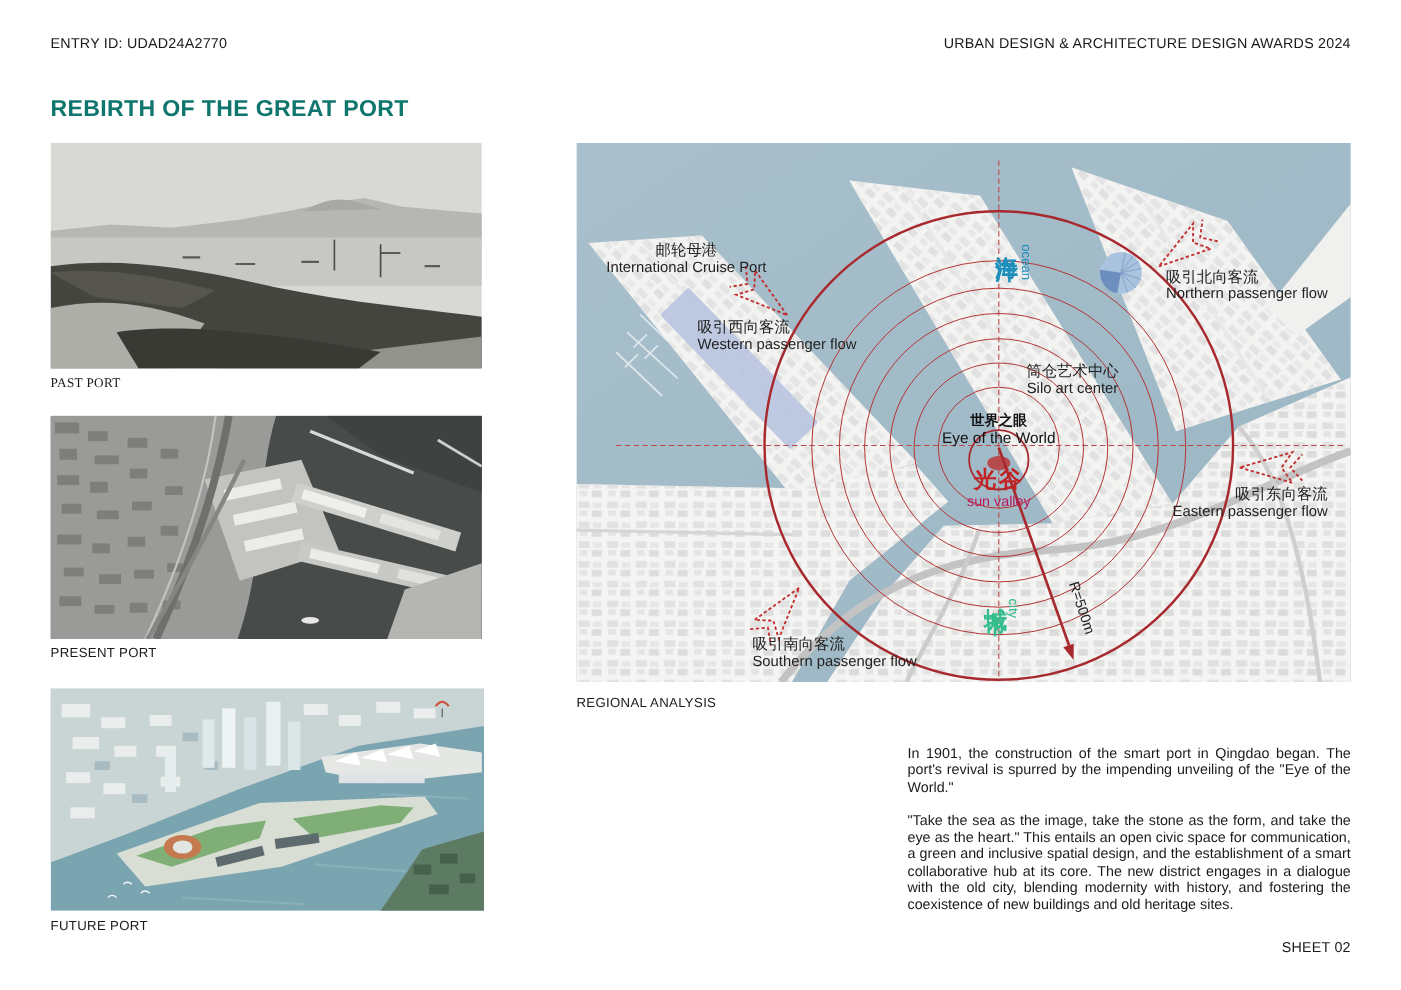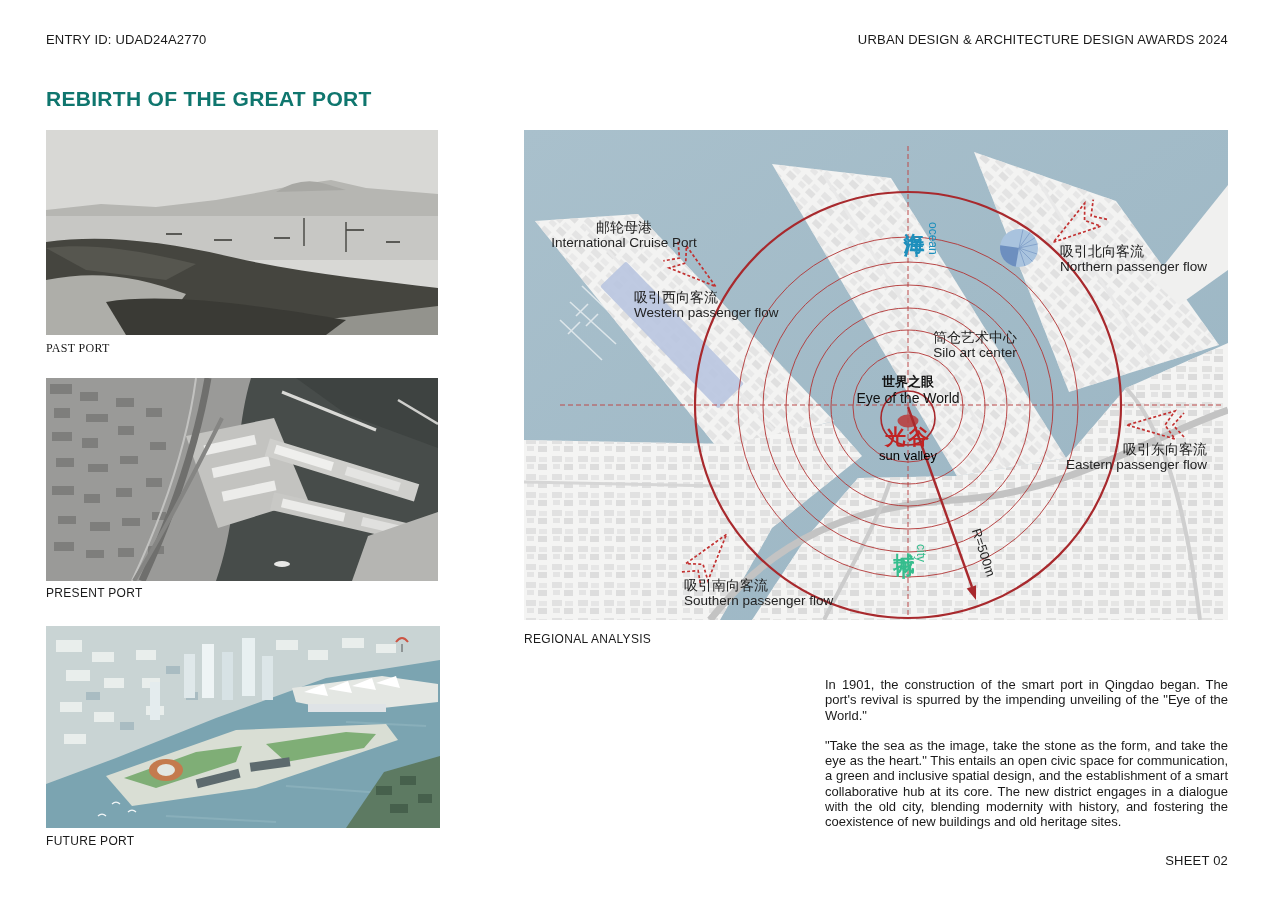--- a/index.html
+++ b/index.html
@@ -14,21 +14,21 @@
   .desc p{margin:0 0 15px 0;}
   .map{left:524px;top:130px;width:704px;height:490px;}
   .map svg{position:absolute;left:0;top:0;}
   .mlabel{position:absolute;line-height:1.15;}
   .mlabel .zh{font-size:14px;color:#222;}
   .mlabel .en{font-size:13.5px;color:#222;}
   .ctr{text-align:center;}
   .eye .zh{font-size:13px;font-weight:bold;color:#111;}
   .eye .en{font-size:14px;color:#111;}
   .valley .zh{font-size:21px;font-weight:bold;color:#c32222;letter-spacing:2px;}
-  .valley .en{font-size:13px;color:#000000;}
+  .valley .en{font-size:13px;color:#be185d;}
   .vtxt{writing-mode:vertical-rl;font-weight:bold;font-size:21px;letter-spacing:3px;}
   .rot90{transform:rotate(90deg);transform-origin:0 0;font-size:12px;white-space:nowrap;}
   .ocean-c{color:#1d8fbc;}
   .city-c{color:#35bd8d;}
   .r500{font-size:13px;color:#222;transform:rotate(72deg);white-space:nowrap;}
 </style>
 </head>
 <body>
 
 <div class="sheet">

